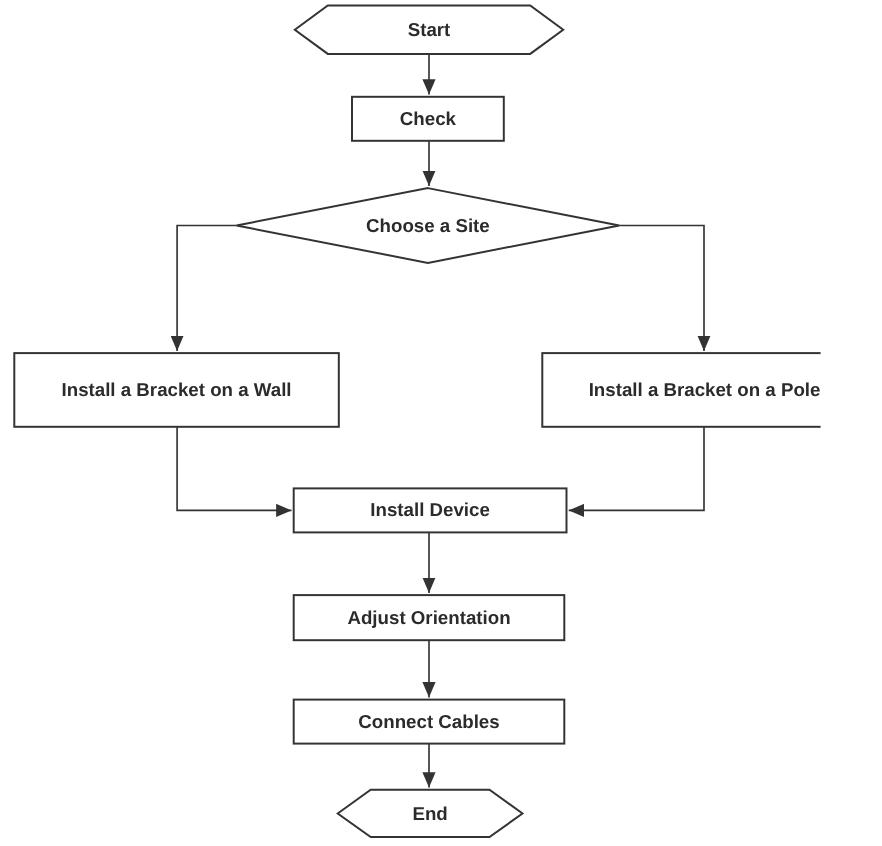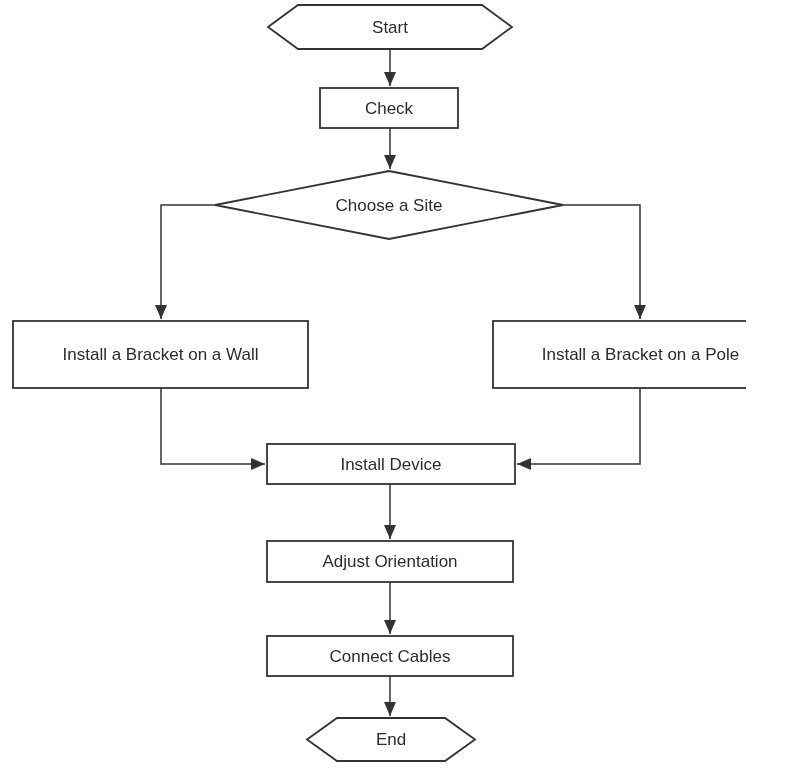--- a/index.html
+++ b/index.html
@@ -2,20 +2,21 @@
 <html><head>
 <meta charset="utf-8">
 <style>
   html, body { margin: 0; padding: 0; background: #ffffff; }
   .page {
     width: 746px;
     height: 769px;
     background: #ffffff;
     position: relative;
     overflow: hidden;
+    font-weight: bold;
   }
   svg { display: block; }
   svg text {
     font-family: "Liberation Sans", sans-serif;
     user-select: none;
   }
 </style>
 </head>
 <body>
 

